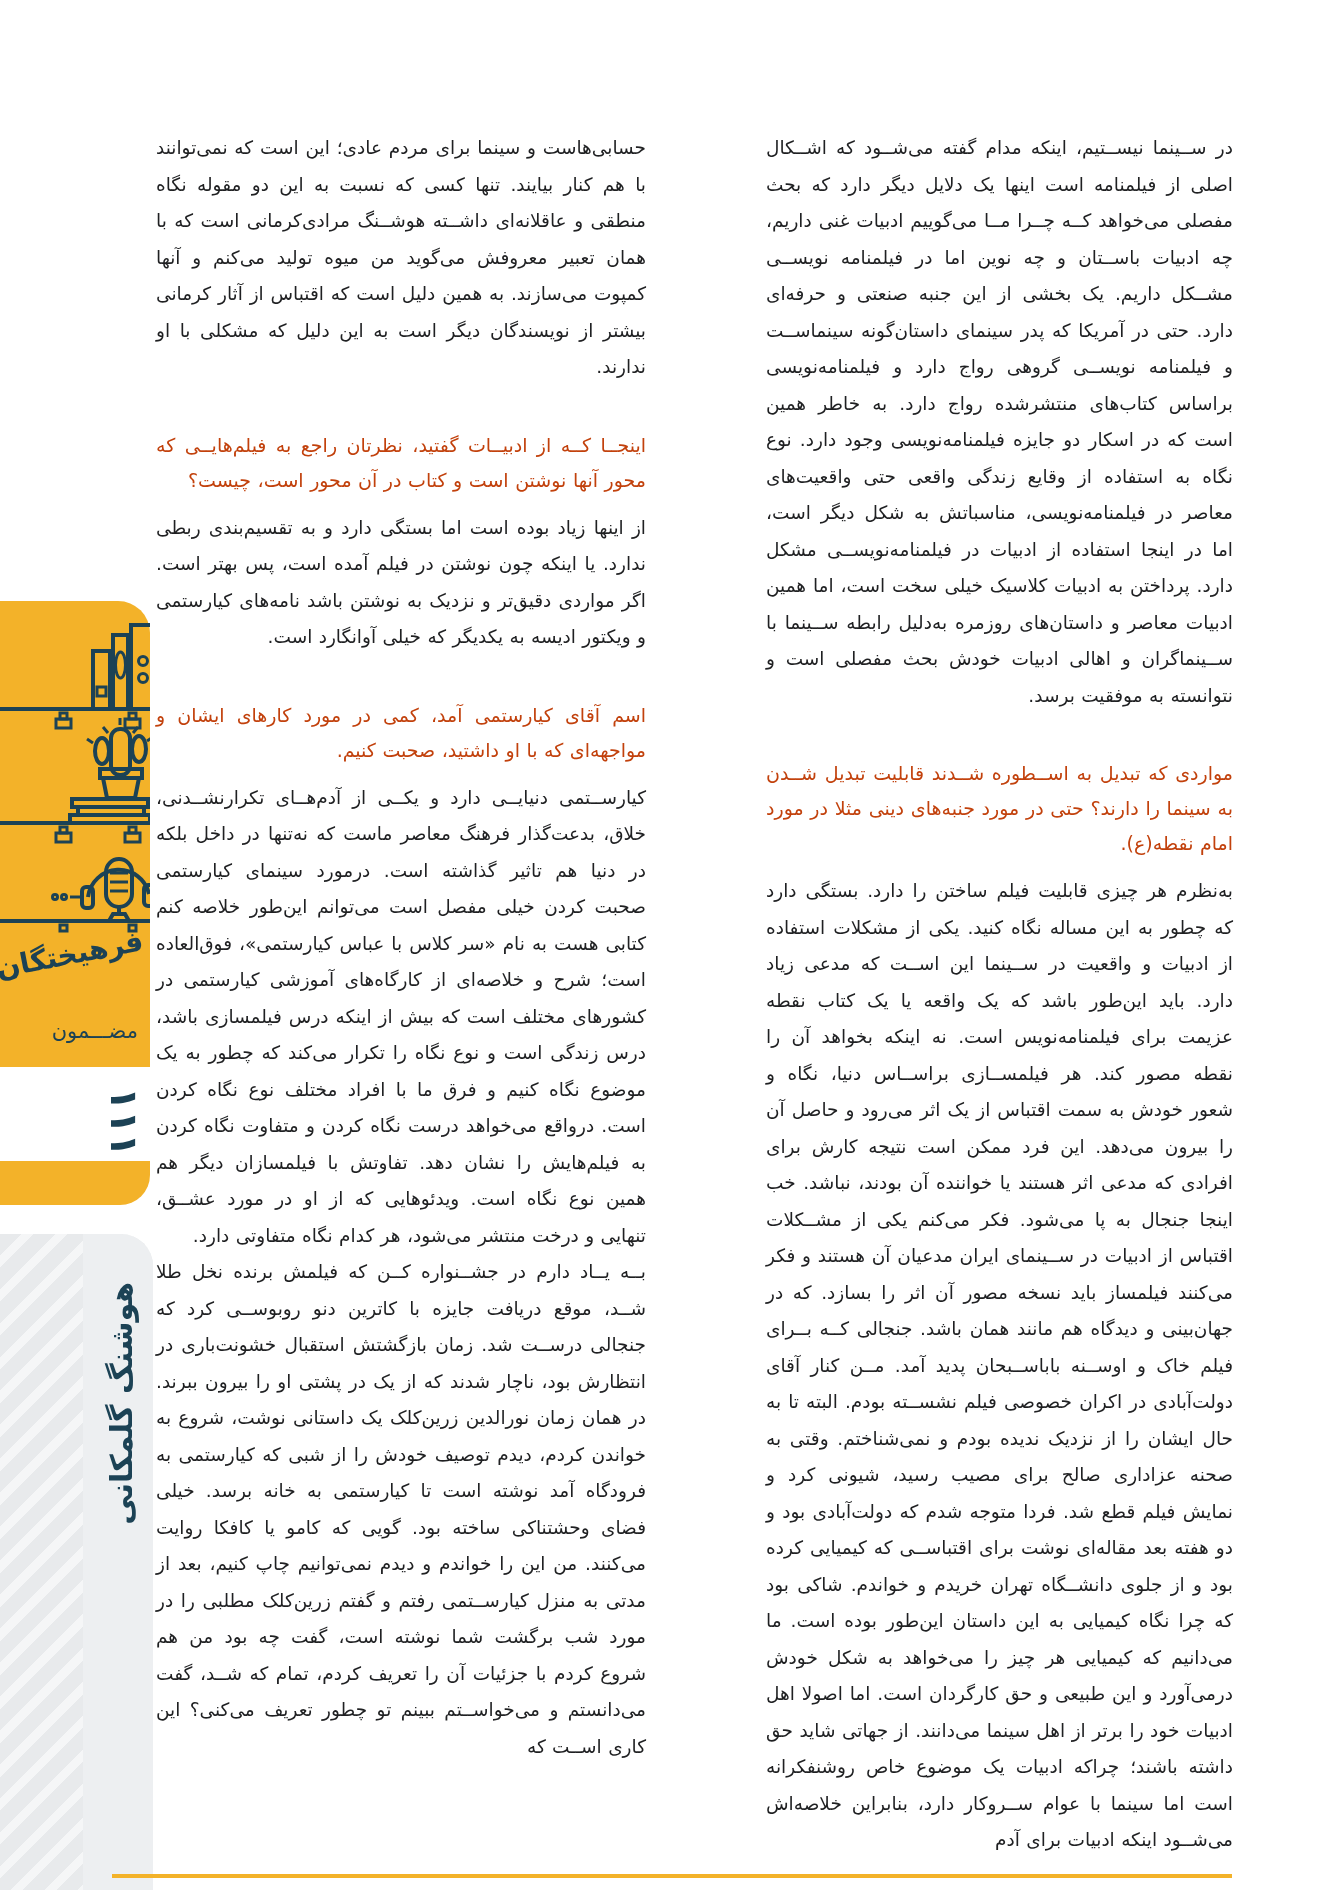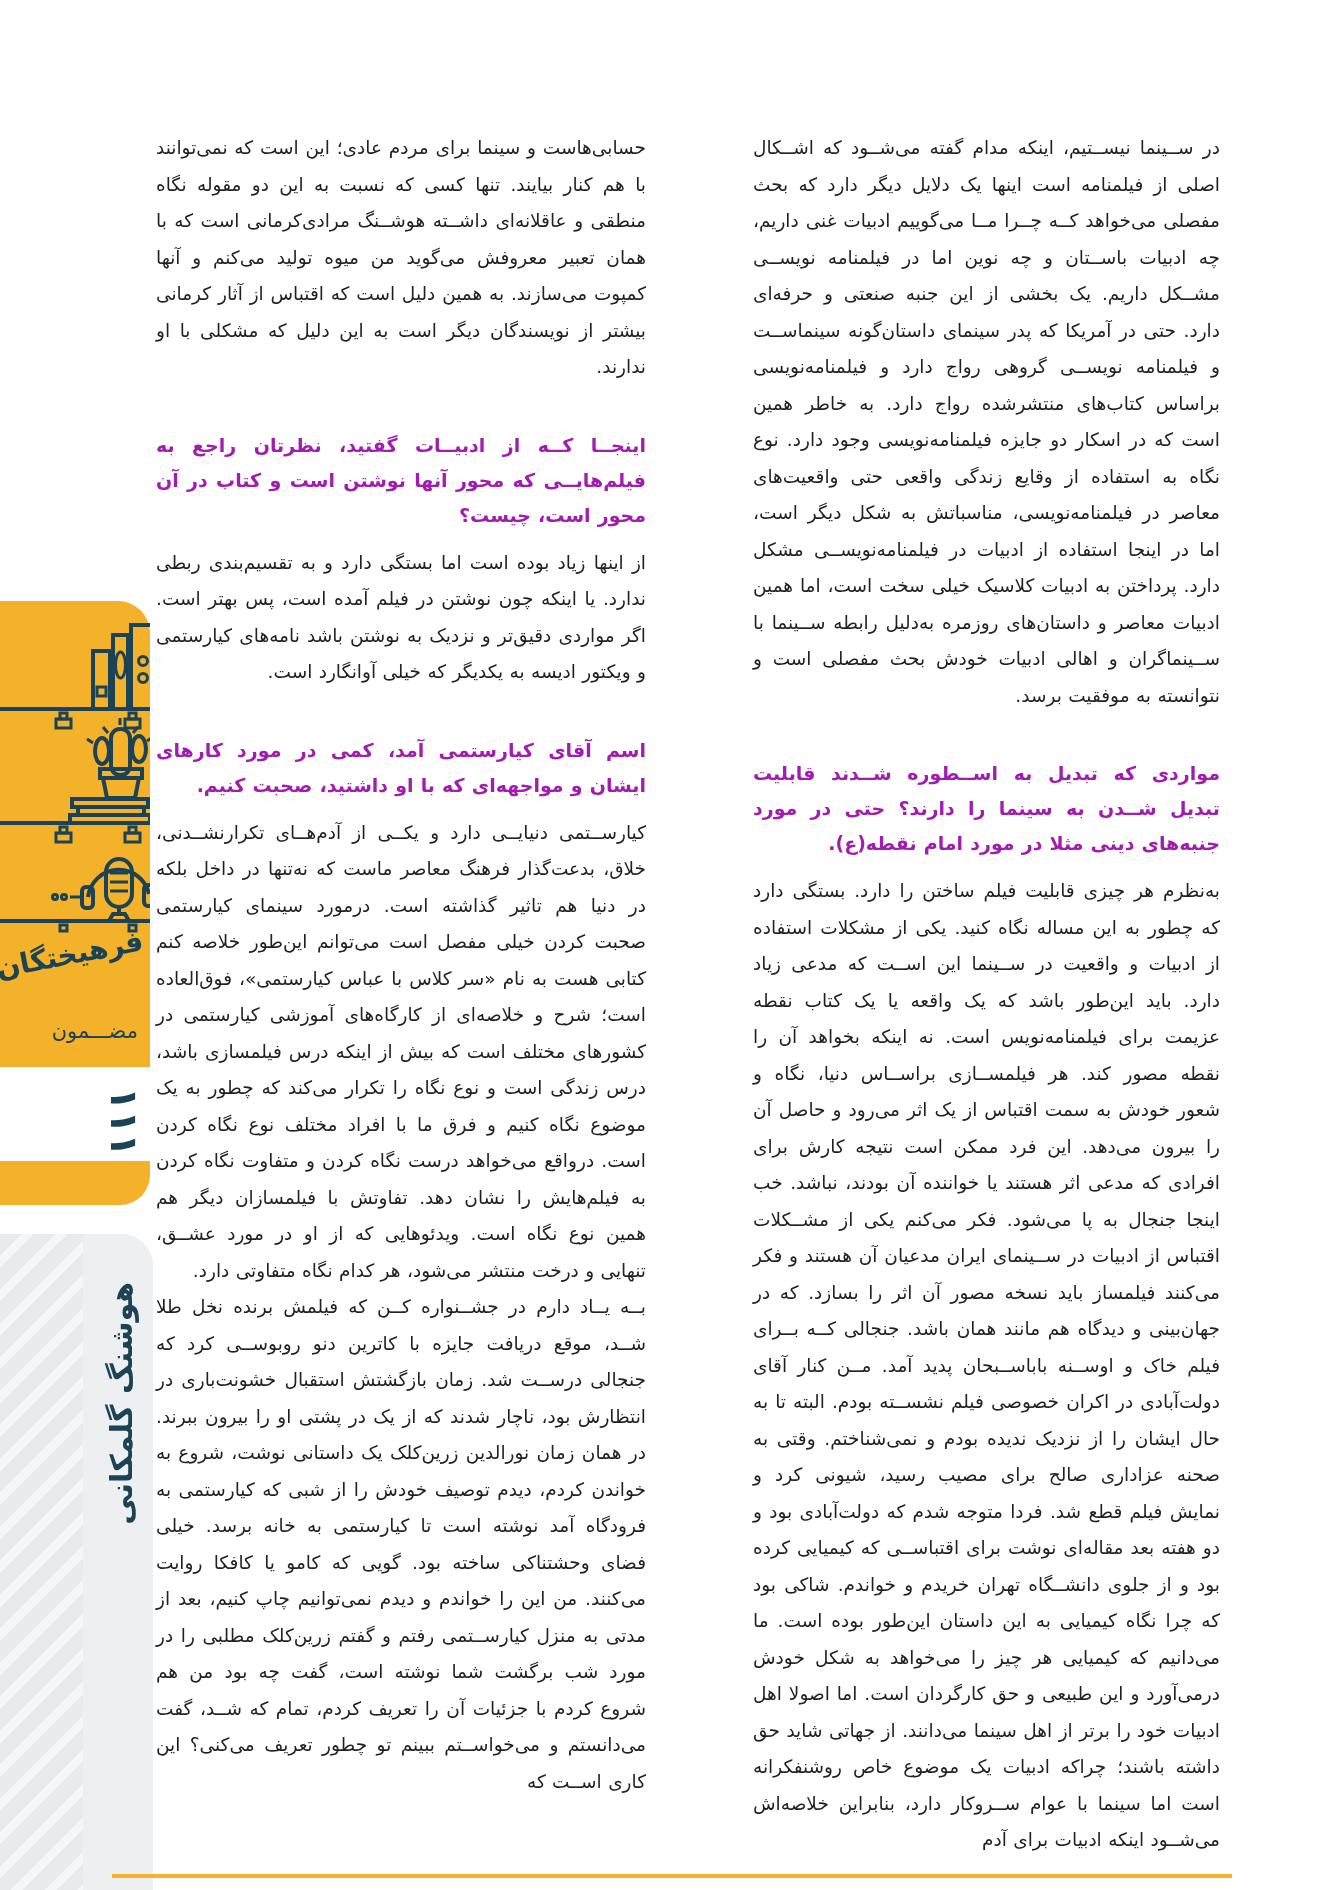--- a/index.html
+++ b/index.html
@@ -6,25 +6,25 @@
   .page {
     position:relative; width:1339px; height:1890px; overflow:hidden;
     background:#ffffff; font-family:"DejaVu Sans", sans-serif;
   }
   
   .col {
     position:absolute; top:130px; direction:rtl; text-align:justify;
     font-size:18.5px; line-height:36.5px; color:#1f2022;
     word-spacing:0.5px;
   }
-  .col-first  { right:119px; width:467px; }
+  .col-first  { right:106px; width:467px; }
   .col-second { left:156px;  width:490px; }
   .col p { margin:0; }
   .col p.question {
-    margin:42px 0 12px; color:#a21caf; font-weight:bold;
+    margin:42px 0 12px; color:#c2410c; font-weight:normal;
     font-size:19px; line-height:35px;
   }
   
   .yellow-panel {
     position:absolute; left:0; top:601px; width:150px; height:466px;
     background:#f3b229; border-radius:0 32px 0 0;
   }
   .shelf-svg { position:absolute; left:0; top:0; }
   .logo-callig {
     position:absolute; top:336px; left:6px; right:6px; text-align:center;

